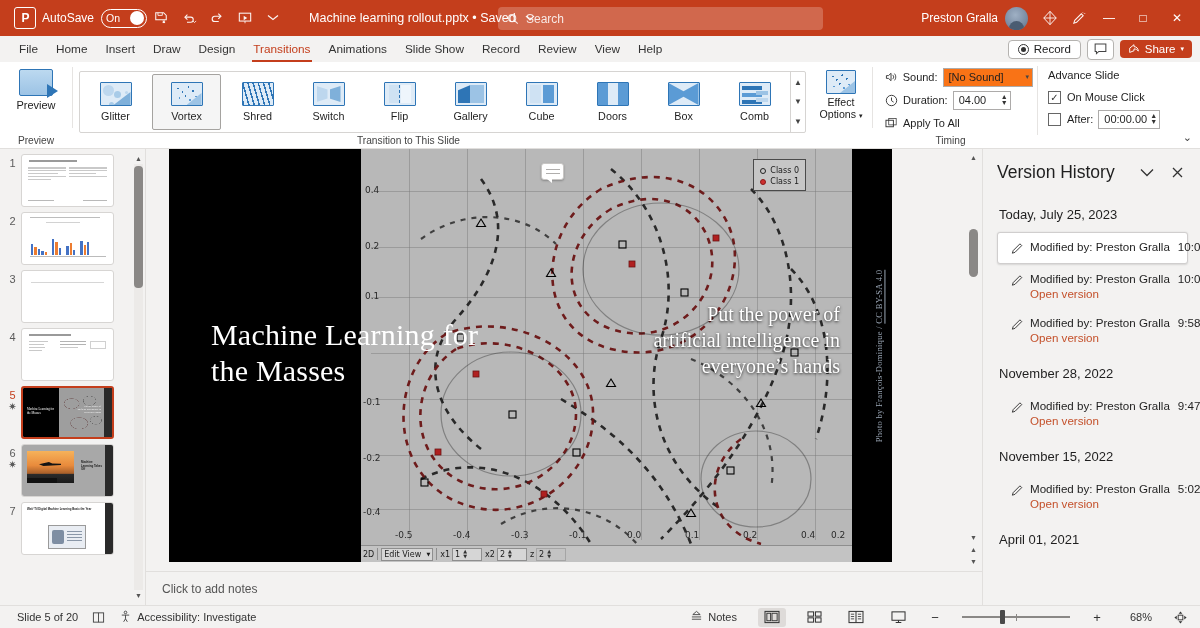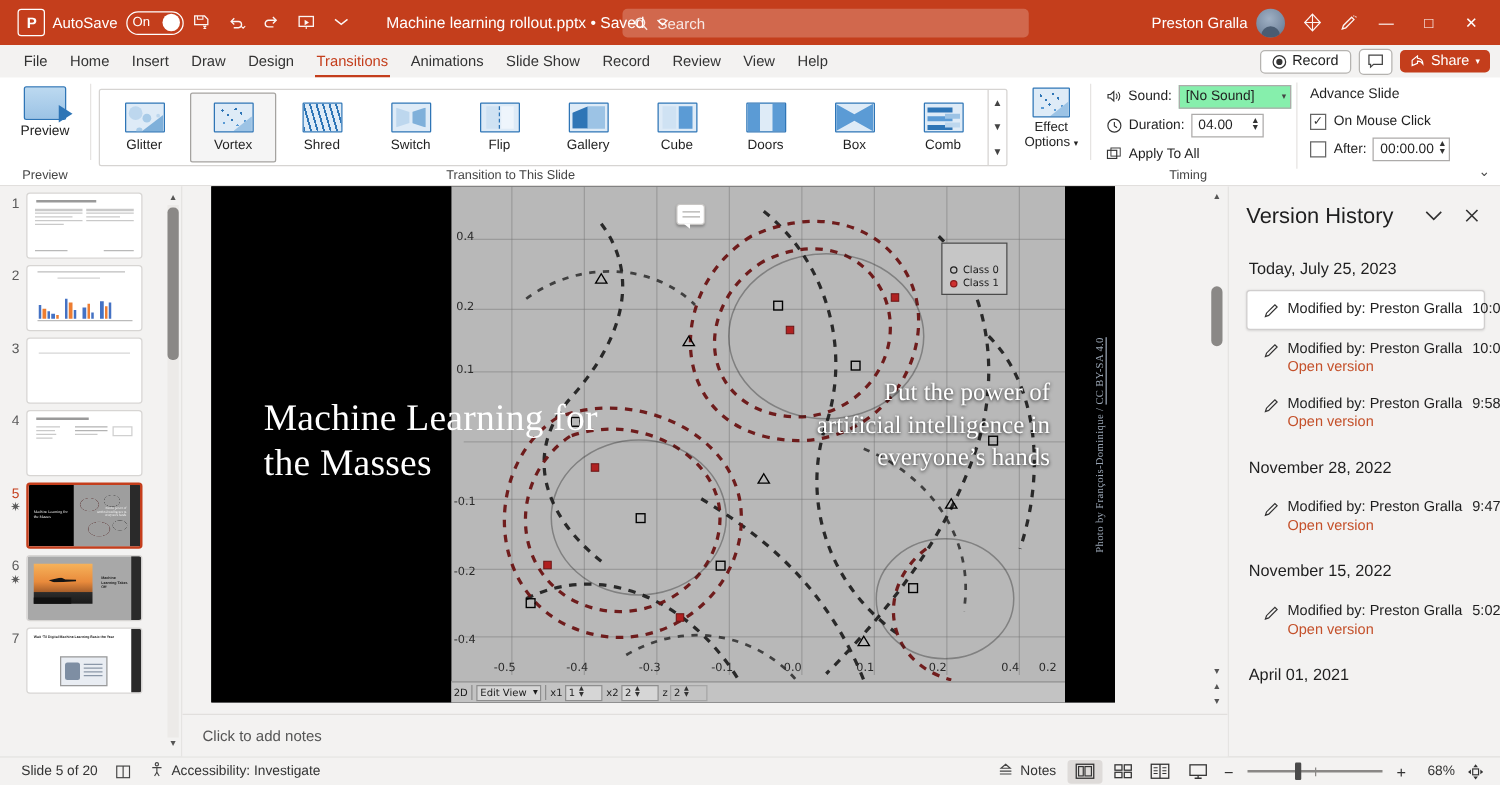--- a/index.html
+++ b/index.html
@@ -190,21 +190,21 @@
     border-radius: 1px; margin-bottom: 2px; position: relative; overflow: hidden;
   }
   .eff-label { font-size: 10.6px; color: #222; line-height: 12px; text-align: center; }
 
   
   .grp-timing { width: 255px; padding-left: 10px; font-size: 11px; color: #1f1f1f; }
   .tm-row { display: flex; align-items: center; height: 22px; margin-bottom: 1px; }
   .tm-ico { width: 17px; display: flex; align-items: center; justify-content: center; margin-right: 3px; }
   .tm-label { margin-right: 5px; white-space: nowrap; }
   .tm-select {
-    width: 92px; height: 19px; border: 1px solid #adabaa; background: #86efac;
+    width: 92px; height: 19px; border: 1px solid #adabaa; background: #f97316;
     display: flex; align-items: center; padding: 0 3px 0 5px; font-size: 11px; cursor: pointer;
   }
   .tm-select .arr { margin-left: auto; font-size: 7px; color: #444; }
   .tm-spin {
     width: 58px; height: 19px; border: 1px solid #adabaa; background: #fff;
     display: flex; align-items: center; padding: 0 2px 0 5px; font-size: 11px; cursor: text;
   }
   .spin-arrows {
     margin-left: auto; display: flex; flex-direction: column; line-height: 6px;
     font-size: 7px; color: #333; cursor: pointer;
@@ -298,22 +298,22 @@
   }
   .slide-credit {
     position: absolute; right: 8px; top: 50%; transform: translateY(-50%) rotate(180deg);
     writing-mode: vertical-rl; z-index: 6; color: #9aa6b5; font-size: 8.5px;
     letter-spacing: .3px; white-space: nowrap; font-family: "Liberation Serif", serif;
   }
   .slide-credit u { text-decoration: underline; }
 
   .legend-box {
     position: absolute; right: 46px; top: 10px; background: #c6c6c6;
-    border: 1px solid #4a4a4a; padding: 16px 6px 3px; z-index: 4; font-size: 8px;
-    color: #1b1b1b; line-height: 10.5px; font-family: "DejaVu Sans", sans-serif; margin-top: 35px;
+    border: 1px solid #4a4a4a; padding: 6px 6px 3px; z-index: 4; font-size: 8px;
+    color: #1b1b1b; line-height: 10.5px; font-family: "DejaVu Sans", sans-serif;
   }
   .legend-box .lg { display: flex; align-items: center; gap: 4px; }
   .lg .mk { width: 6px; height: 6px; border-radius: 50%; border: 1.1px solid #222; }
   .lg .mk.c0 { background: transparent; }
   .lg .mk.c1 { background: #cf3030; border-color: #8b1a1a; }
 
   .comment-pin {
     position: absolute; left: 372px; top: 14px; z-index: 7; width: 23px; height: 17px;
     background: #fff; border: 1px solid #c8c6c4; border-radius: 3px; cursor: pointer;
     box-shadow: 0 1px 2px rgba(0,0,0,.25);
@@ -382,21 +382,21 @@
   .vh-time { font-size: 11.6px; color: #1f1f1f; margin-left: auto; white-space: nowrap; padding-left: 8px; }
   .vh-open { font-size: 11.6px; color: #c4502a; margin-top: 2px; cursor: pointer; }
 
   
   .statusbar {
     height: 23px; background: #f3f2f1; border-top: 1px solid #e1dfdd;
     display: flex; align-items: center; font-size: 11px; color: #333; flex: none;
     padding: 0 6px 0 10px;
   }
   .sb-item { display: flex; align-items: center; gap: 5px; padding: 2px 7px; cursor: pointer; border-radius: 3px; white-space: nowrap; }
-  .sb-right { margin-left: auto; display: flex; align-items: center; gap: 2px; }
+  .sb-right { margin-left: auto; display: flex; align-items: center; gap: 14px; }
   .sb-view {
     width: 28px; height: 19px; display: flex; align-items: center; justify-content: center;
     cursor: pointer; border-radius: 3px;
   }
   .sb-view.active { background: #dedbd9; }
   .zoom-track { width: 108px; height: 15px; position: relative; display: flex; align-items: center; margin: 0 4px; cursor: pointer; }
   .zoom-track .ln { position: absolute; left: 0; right: 0; height: 1.4px; background: #8a8886; }
   .zoom-track .tick { position: absolute; left: 50%; width: 1.4px; height: 7px; background: #8a8886; }
   .zoom-track .handle { position: absolute; left: 38px; width: 5px; height: 14px; background: #4a4a4a; border-radius: 1px; }
   .zoom-pct { font-size: 11px; color: #333; width: 32px; text-align: right; }

